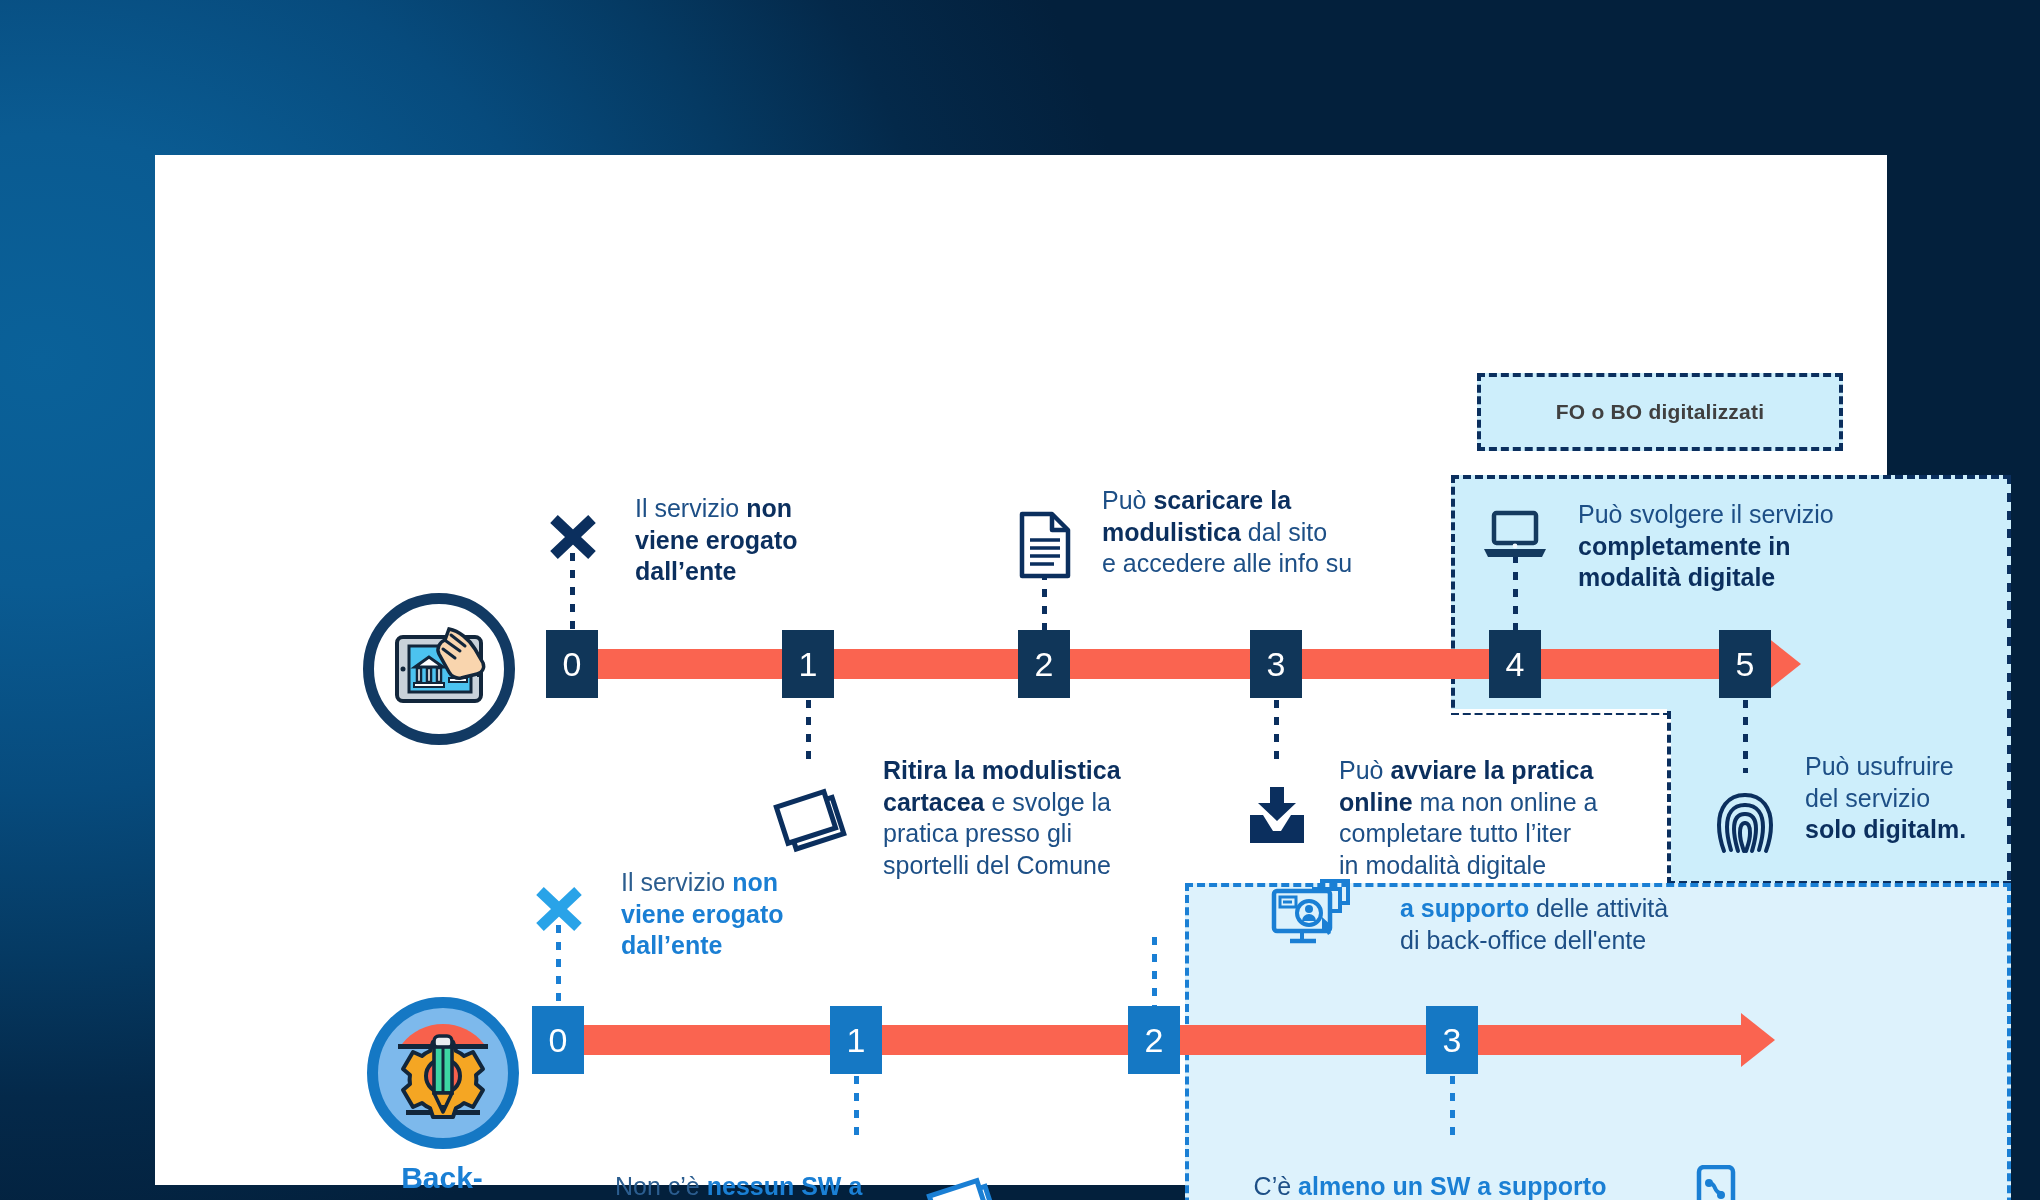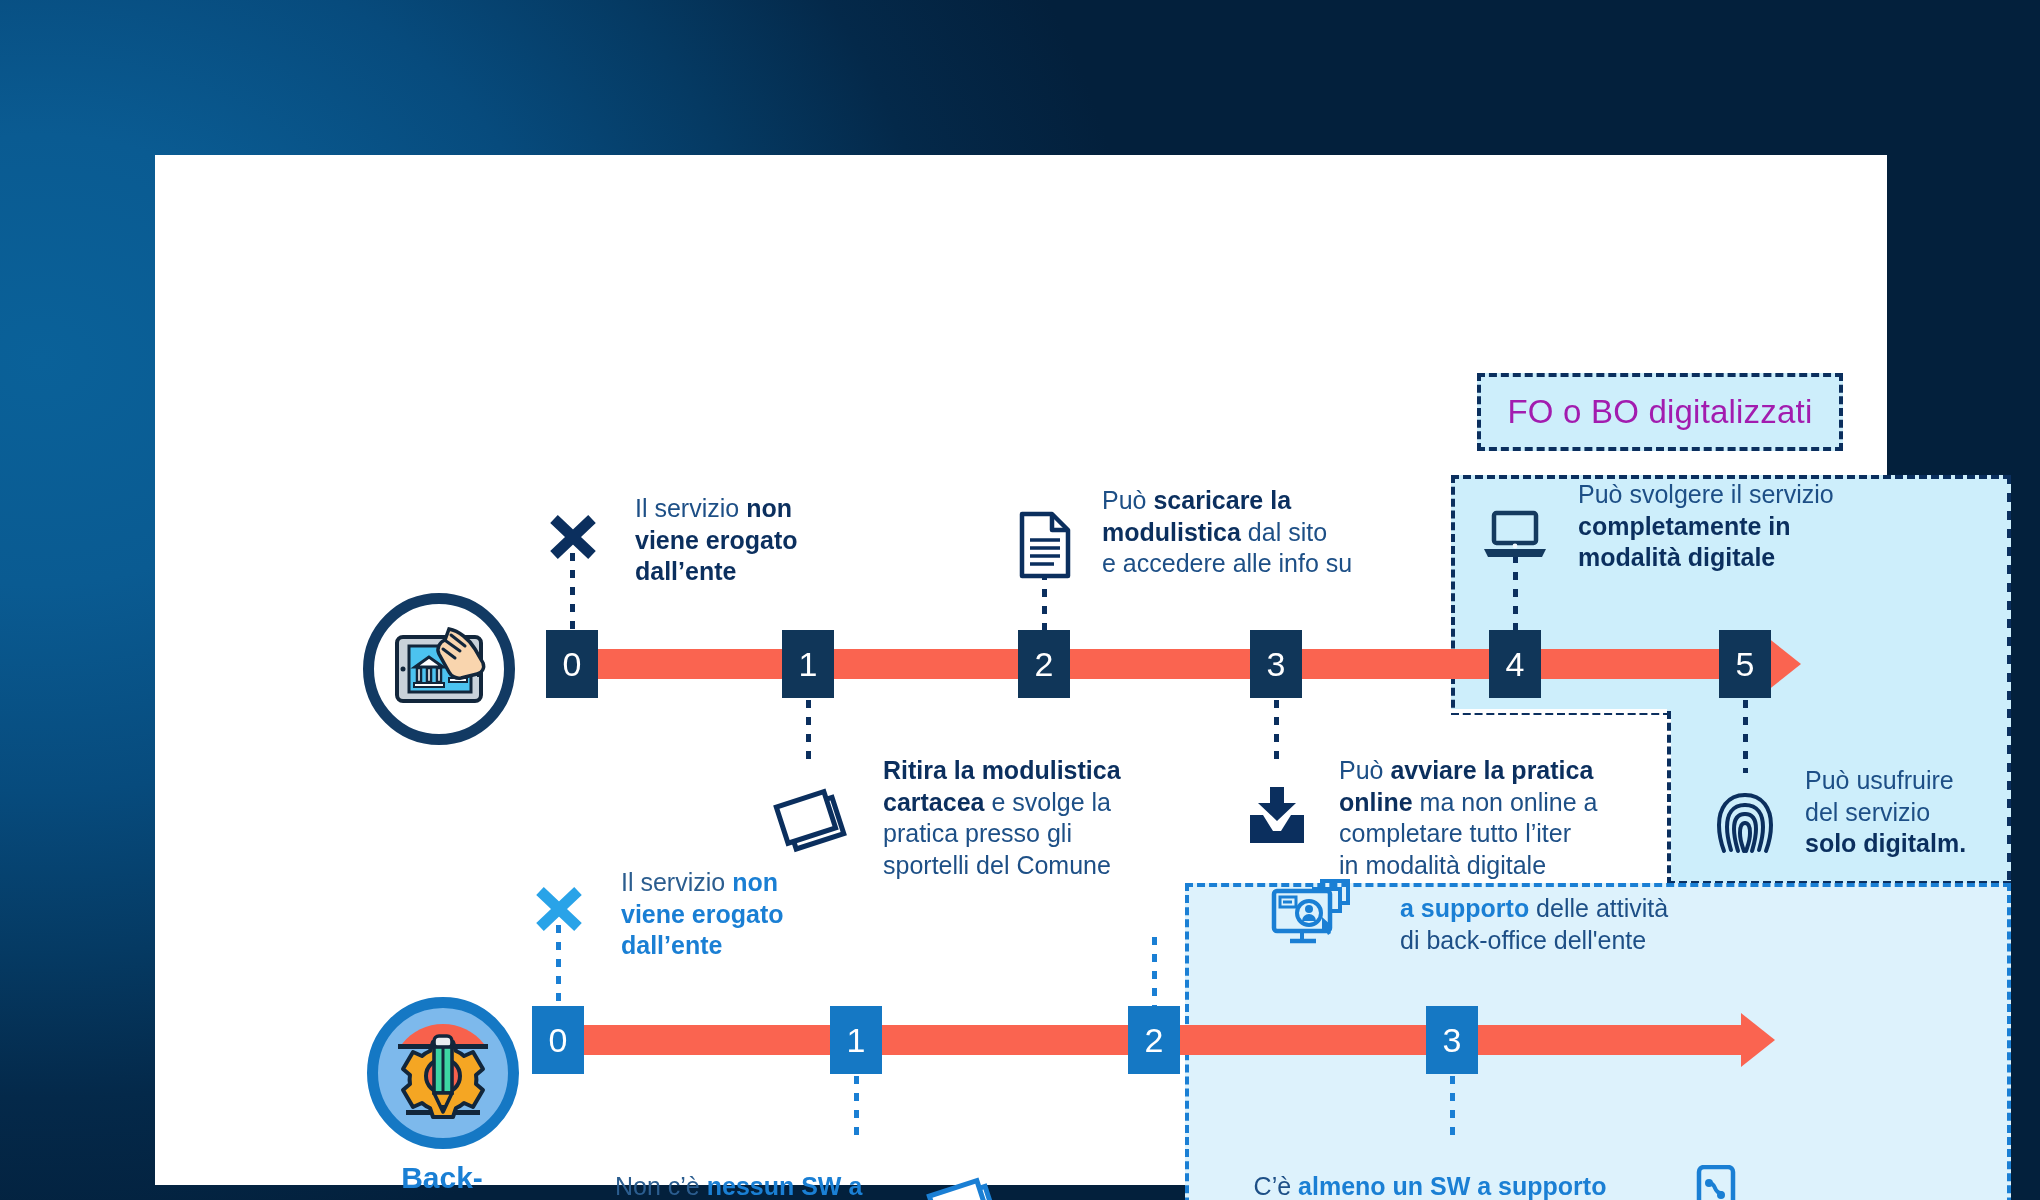--- a/index.html
+++ b/index.html
@@ -26,24 +26,25 @@
   
   #badge {
     position: absolute;
     left: 1322px; top: 218px;
     width: 366px; height: 78px;
     background: #cdeefb;
     border: 4px dashed #0b2f5e;
     display: flex; align-items: center; justify-content: center;
   }
   #badge span {
-    font-size: 33px;
-    color: #a21caf;
+    font-size: 21px;
+    color: #404040;
     letter-spacing: .2px;
     white-space: nowrap;
+    font-weight: bold;
   }
 
   
   .hl-top {
     position: absolute;
     left: 1296px; top: 320px;
     width: 560px; height: 410px;
     background: #cdeefb;
     border: 4px dashed #0b2f5e;
     border-right: none;
@@ -257,41 +258,41 @@
       <div><span>in modalità digitale</span></div>
     </div>
 
     <div class="ico" style="left:1325px; top:352px;">
       <svg width="70" height="56" viewBox="0 0 70 56">
         <rect x="14" y="6" width="42" height="30" rx="2.5" fill="none" stroke="#143a5f" stroke-width="4.5"></rect>
         <path d="M4 42 h62 l-4 8 h-54 z" fill="#143a5f"></path>
         <circle cx="35" cy="39" r="2.4" fill="#f0f9ff"></circle>
       </svg>
     </div>
-    <div class="cap" style="left:1423px; top:324px; width:310px;">
+    <div class="cap" style="left:1423px; top:344px; width:310px;">
       <div><span>Può svolgere il servizio</span></div>
       <div><b>completamente in</b></div>
       <div><b>modalità digitale</b></div>
     </div>
 
     <div class="ico" style="left:1556px; top:628px;">
       <svg width="68" height="82" viewBox="0 0 68 82">
         <g fill="none" stroke="#0b2f5e" stroke-width="4" stroke-linecap="round">
           <path d="M34 12 C16 12 8 26 8 42 C8 52 10 60 13 68"></path>
           <path d="M34 22 C21 22 16 32 16 44 C16 54 18 60 20 67"></path>
           <path d="M34 31 C26 31 23 37 23 46 C23 55 25 61 27 68"></path>
           <path d="M34 40 C30 40 29 44 29 50 C29 58 31 62 33 68"></path>
           <path d="M34 12 C52 12 60 26 60 42 C60 52 58 60 55 68"></path>
           <path d="M34 22 C47 22 52 32 52 44 C52 54 50 60 48 67"></path>
           <path d="M34 31 C42 31 45 37 45 46 C45 55 43 61 41 68"></path>
           <path d="M34 40 C38 40 39 44 39 50 C39 58 37 62 35 68"></path>
         </g>
       </svg>
     </div>
-    <div class="cap" style="left:1650px; top:610px; width:210px;">
+    <div class="cap" style="left:1650px; top:596px; width:210px;">
       <div><span>Può usufruire</span></div>
       <div><span>del servizio</span></div>
       <div><b>solo digitalm.</b></div>
     </div>
 
     <div id="bo-icon" class="row-icon">
       <svg width="118" height="118" viewBox="0 0 118 118">
         <path d="M18 30 a52 52 0 0 1 82 0 z" fill="#f8614c"></path>
         <rect x="14" y="30" width="90" height="5" fill="#12263b"></rect>
         <rect x="22" y="96" width="74" height="5" fill="#12263b"></rect>

